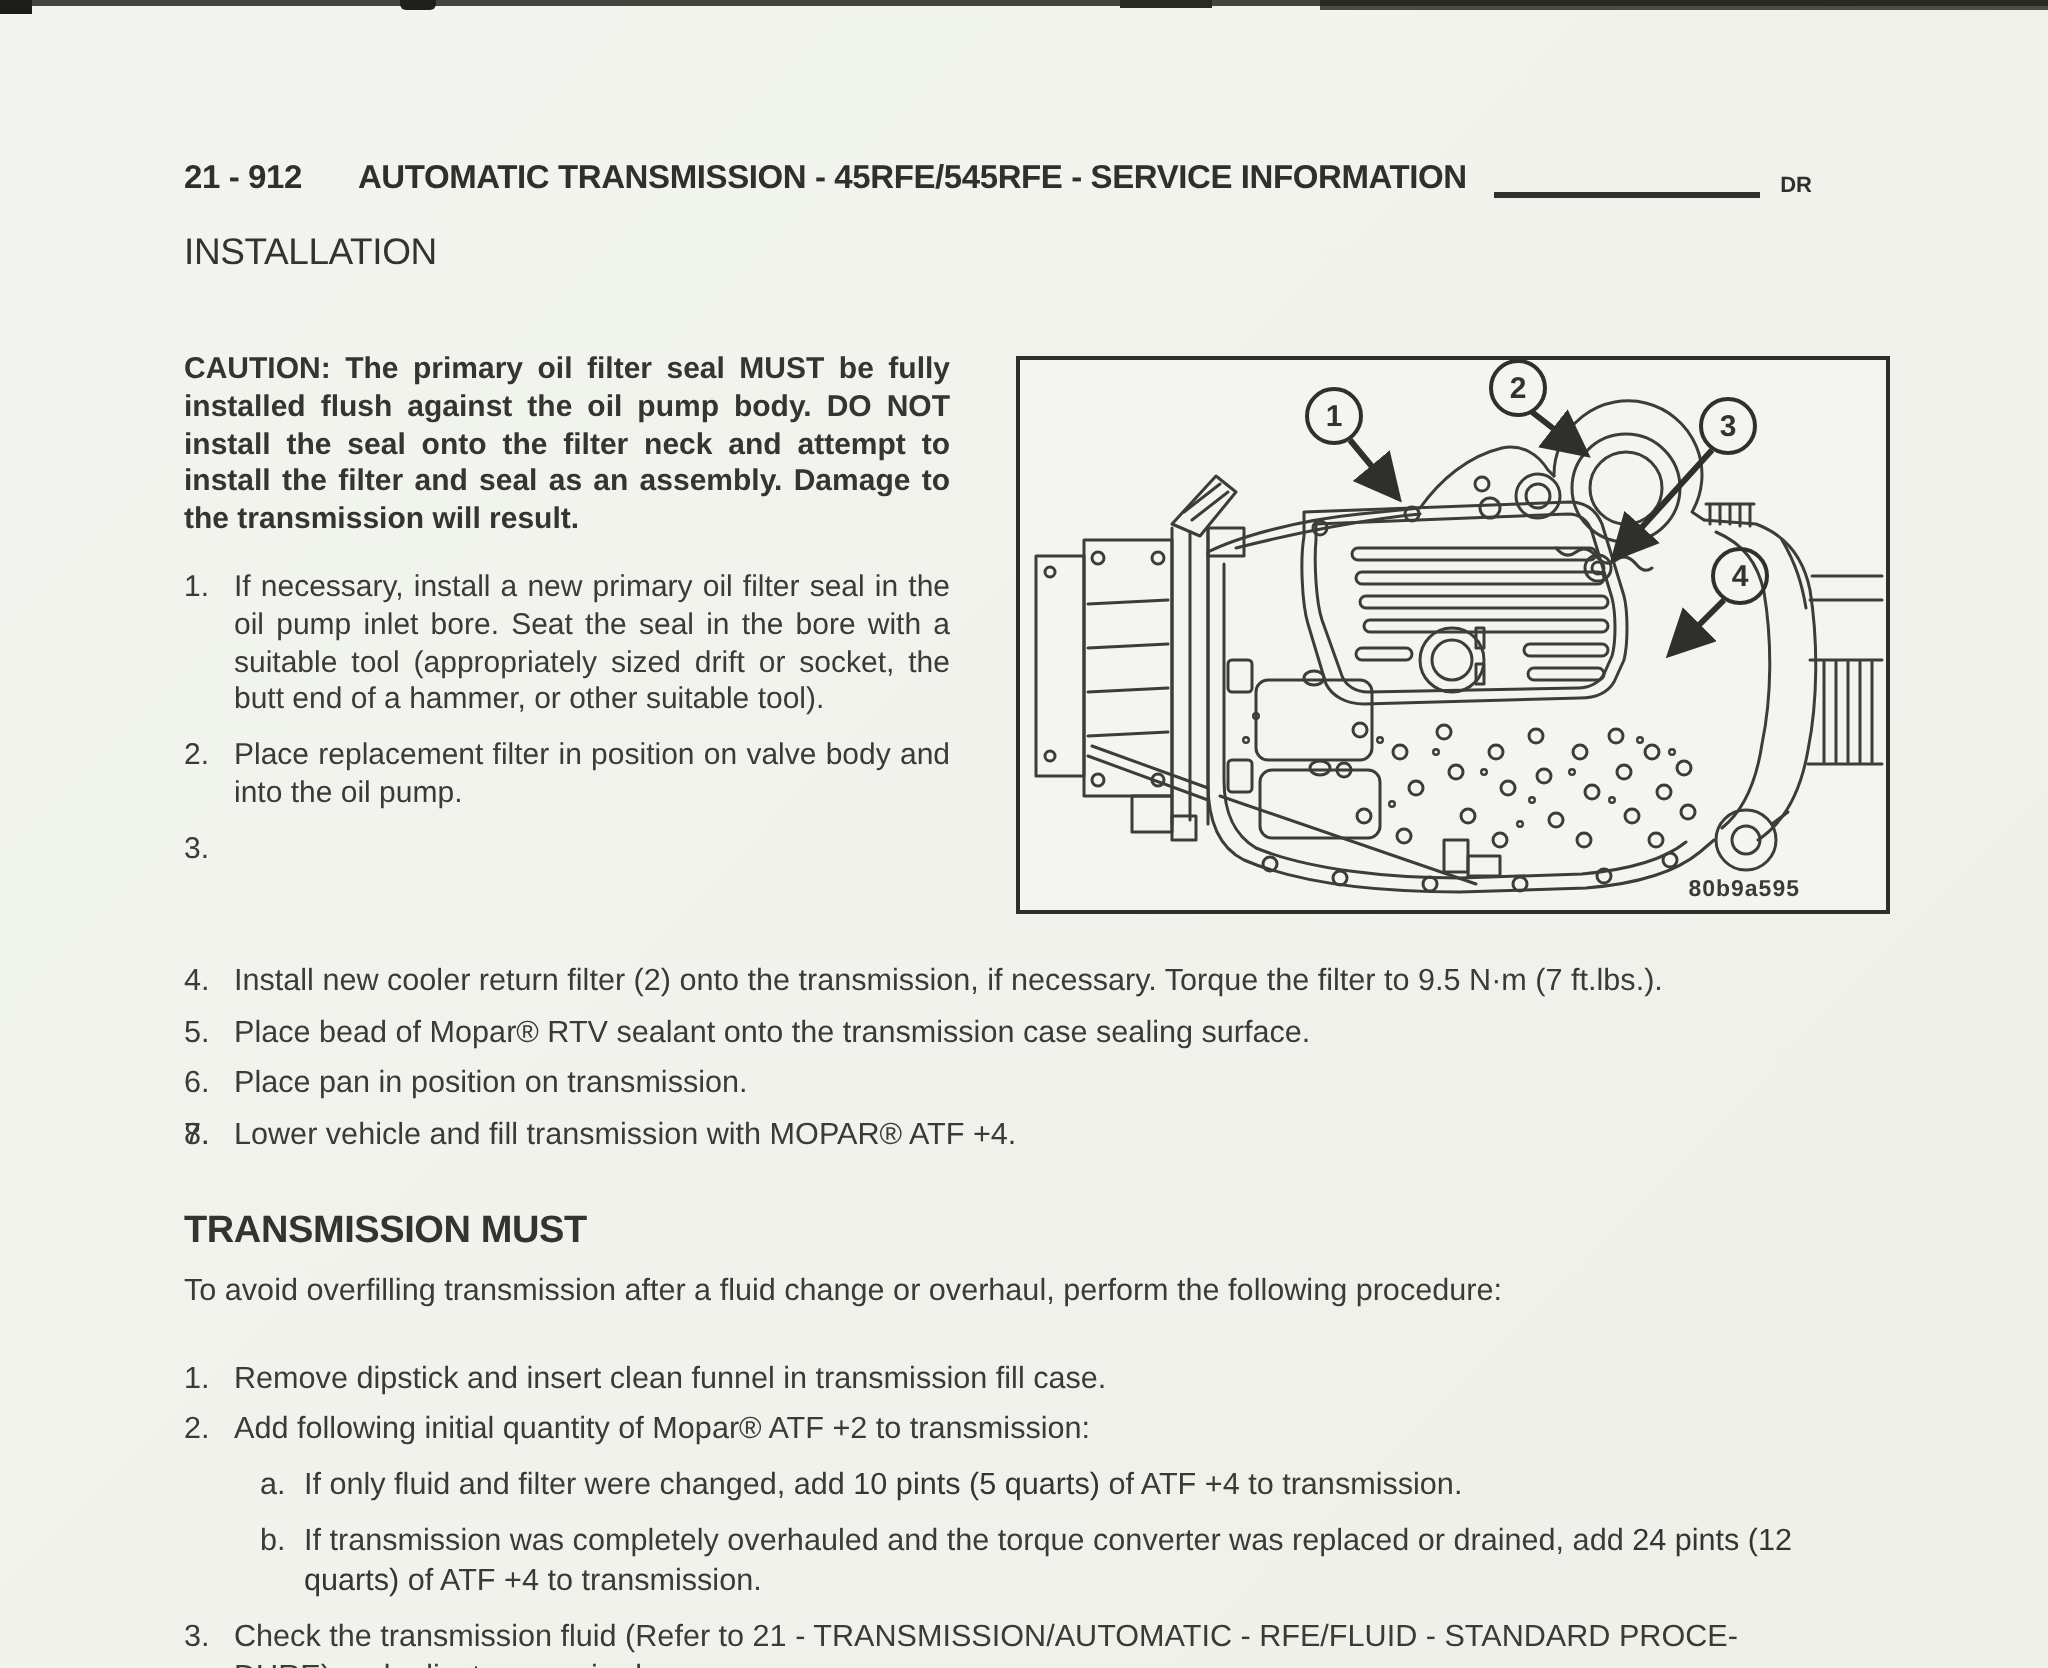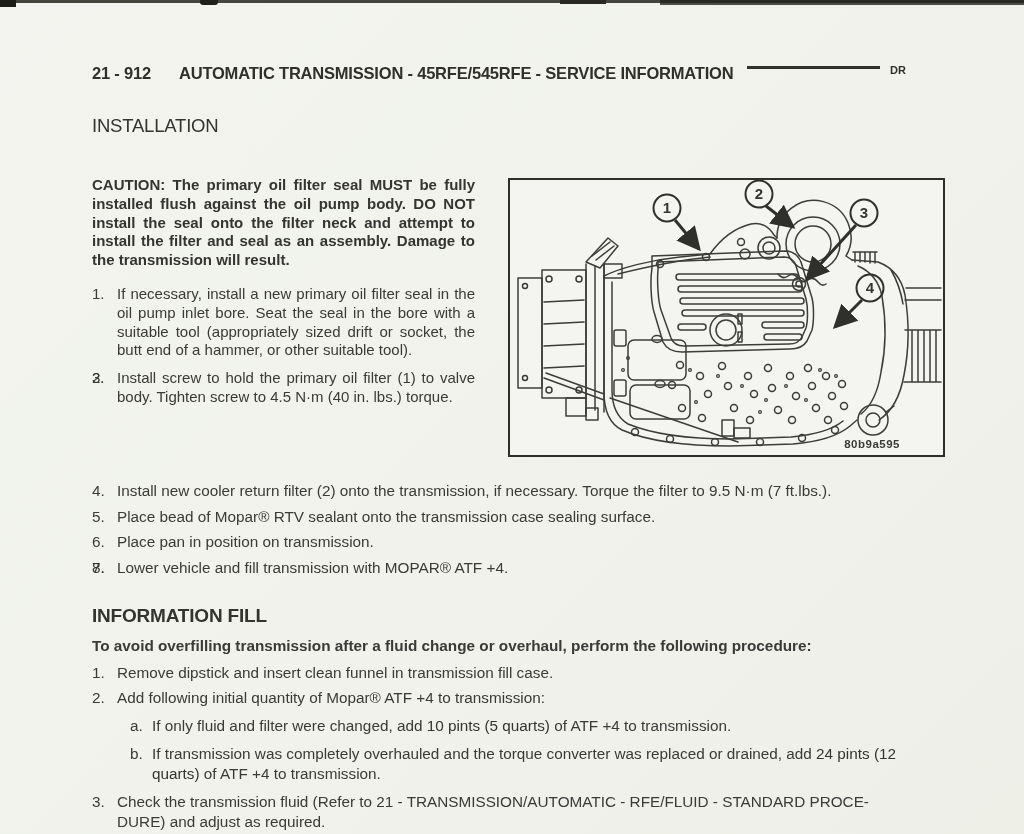--- a/index.html
+++ b/index.html
@@ -10,21 +10,21 @@
         background:linear-gradient(135deg,#f3f4ef 0%,#f0f2eb 55%,#eef0e8 100%);
         color:#3a3a38;}
   
   .scan-edge{position:absolute;left:0;top:0;width:1024px;height:3px;background:#26261f;opacity:.85;}
   .blob1{position:absolute;left:200px;top:0;width:18px;height:5px;background:#20201a;border-radius:0 0 3px 3px;}
   .blob2{position:absolute;left:560px;top:0;width:46px;height:4px;background:#2a2a22;}
   .blob3{position:absolute;left:660px;top:0;width:364px;height:5px;background:#23231c;opacity:.8;}
   .blob4{position:absolute;left:0;top:0;width:16px;height:7px;background:#1d1d17;}
 
   
-  .header{position:absolute;left:92px;top:64px;width:814px;display:flex;align-items:flex-start;
+  .header{position:absolute;left:92px;top:80px;width:814px;display:flex;align-items:flex-end;
           font-weight:bold;font-size:16.5px;letter-spacing:-0.2px;color:#2f2f2c;white-space:nowrap;}
   .header .code{margin-right:28px;}
   .header .rule{flex:1;height:3px;background:#31312d;margin:2px 10px 0 14px;}
   .header .dr{font-size:11px;letter-spacing:0;}
 
   .h-install{position:absolute;left:92px;top:115px;margin:0;
              font-size:18.5px;font-weight:normal;letter-spacing:-0.2px;color:#333331;}
 
   
   .col-left{position:absolute;left:92px;top:176px;width:383px;font-size:15px;line-height:18.8px;}
@@ -37,21 +37,21 @@
           border:2px solid #2e2e2a;background:#f4f5f0;}
   .figure svg{display:block;}
 
   
   .steps-full{position:absolute;left:92px;top:481px;width:822px;font-size:15.3px;line-height:19px;}
   .steps-full .step{margin-bottom:6.5px;text-align:left;white-space:nowrap;}
 
   
   .fill-section{position:absolute;left:92px;top:606px;width:822px;font-size:15.3px;line-height:20px;}
   .fill-section h2{margin:0 0 10px 0;font-size:19px;font-weight:bold;letter-spacing:-0.2px;color:#333331;}
-  .fill-section .intro{margin:0 0 7px 0;font-weight:bold;}
+  .fill-section .intro{margin:0 0 24px 0;}
   .fill-section .step{text-align:left;margin-bottom:5px;}
   .fill-section .sub{margin-left:38px;padding-left:22px;margin-top:8px;margin-bottom:8px;}
   b{font-weight:normal;color:#343432;}
 </style>
 </head>
 <body>
 
 <div class="page">
 
   <div class="scan-edge"></div>
@@ -71,24 +71,24 @@
 
   <div class="col-left">
     <p class="caution">CAUTION: The primary oil filter seal MUST be fully installed flush against the oil pump body. DO NOT install the seal onto the filter neck and attempt to install the filter and seal as an assembly. Damage to the transmission will result.</p>
 
     <div class="step">
       <span class="num">1.</span>
       <span class="txt">If necessary, install a new primary oil filter seal in the oil pump inlet bore. Seat the seal in the bore with a suitable tool (appropriately sized drift or socket, the butt end of a hammer, or other suitable tool).</span>
     </div>
     <div class="step">
       <span class="num">2.</span>
+      <span class="txt">Place replacement filter in position on valve body and into the oil pump.</span>
     </div>
     <div class="step">
       <span class="num">3.</span>
-      <span class="txt">Install screw to hold the primary oil filter (1) to valve body. Tighten screw to 4.5 N·m (40 in. lbs.) torque.</span>
     </div>
   </div>
 
   <div class="figure">
     <svg width="433" height="275" viewBox="0 0 433 275">
       <defs>
         <marker id="ah" markerWidth="10" markerHeight="10" refX="7" refY="4" orient="auto">
           <path d="M0,0 L8,4 L0,8 z" fill="#2f2f2b"></path>
         </marker>
       </defs>
@@ -254,30 +254,30 @@
     <div class="step">
       <span class="num">7.</span>
     </div>
     <div class="step">
       <span class="num">8.</span>
       <span class="txt">Lower vehicle and fill transmission with MOPAR® ATF +4.</span>
     </div>
   </div>
 
   <div class="fill-section">
-    <h2>INFORMATION FILL</h2>
+    <h2>TRANSMISSION MUST</h2>
     <p class="intro">To avoid overfilling transmission after a fluid change or overhaul, perform the following procedure:</p>
 
     <div class="step">
       <span class="num">1.</span>
       <span class="txt">Remove dipstick and insert clean funnel in transmission fill case.</span>
     </div>
     <div class="step">
       <span class="num">2.</span>
-      <span class="txt">Add following initial quantity of Mopar® ATF +4 to transmission:</span>
+      <span class="txt">Add following initial quantity of Mopar® ATF +2 to transmission:</span>
     </div>
 
     <div class="step sub">
       <span class="num">a.</span>
       <span class="txt"><span>If only fluid and filter were changed, add </span><b>10 pints (5 quarts)</b><span> of ATF +4 to transmission.</span></span>
     </div>
     <div class="step sub">
       <span class="num">b.</span>
       <span class="txt"><span>If transmission was completely overhauled and the torque converter was replaced or drained, add </span><b>24 pints (12 quarts)</b><span> of ATF +4 to transmission.</span></span>
     </div>

